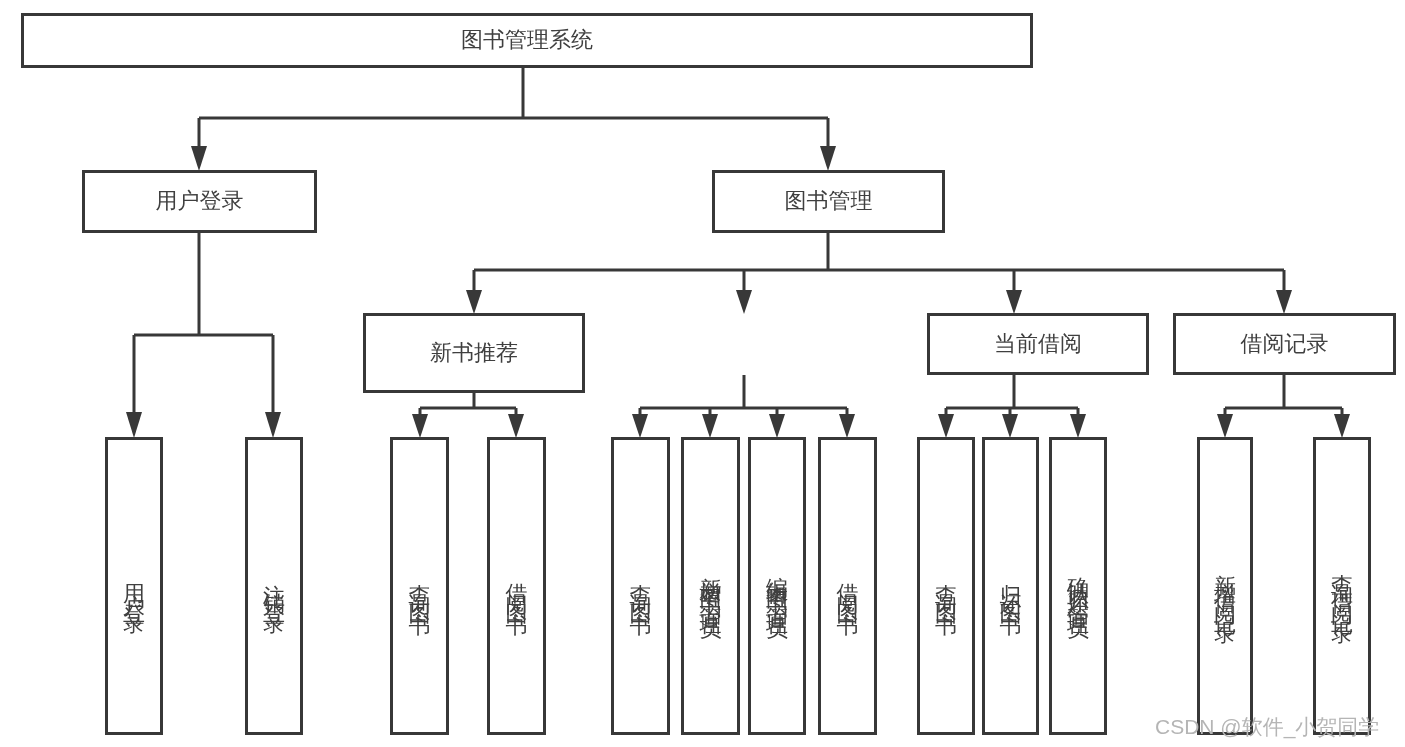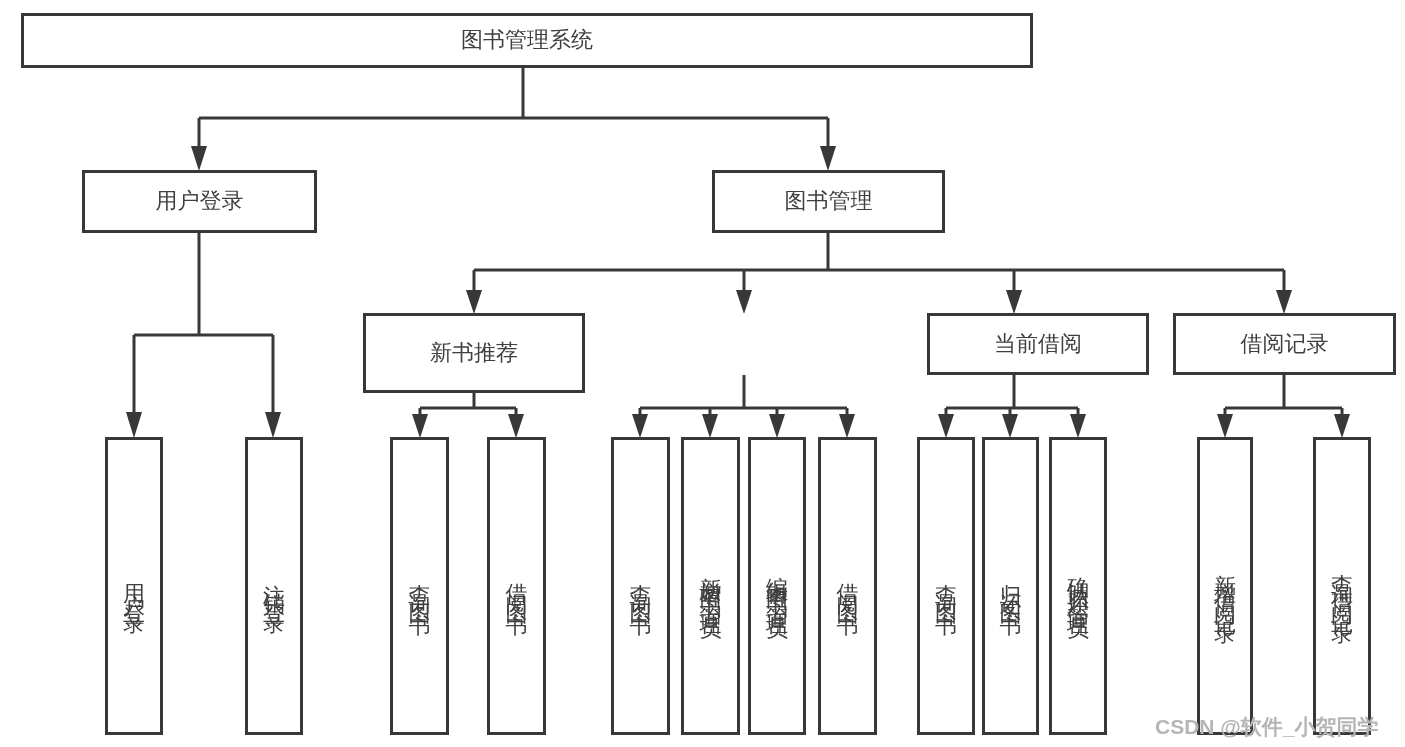--- a/index.html
+++ b/index.html
@@ -48,21 +48,20 @@
   }
   .vtext.tight { letter-spacing: 6px; }
   .watermark {
     position: absolute;
     left: 1155px;
     top: 713px;
     color: #b5b5b5;
     font-size: 21px;
     z-index: 5;
     white-space: nowrap;
-    font-weight: bold;
   }
 </style>
 </head>
 <body>
 
 <div class="canvas">
 
   <svg class="connectors" viewBox="0 0 1405 747" xmlns="http://www.w3.org/2000/svg">
 
     <g>

